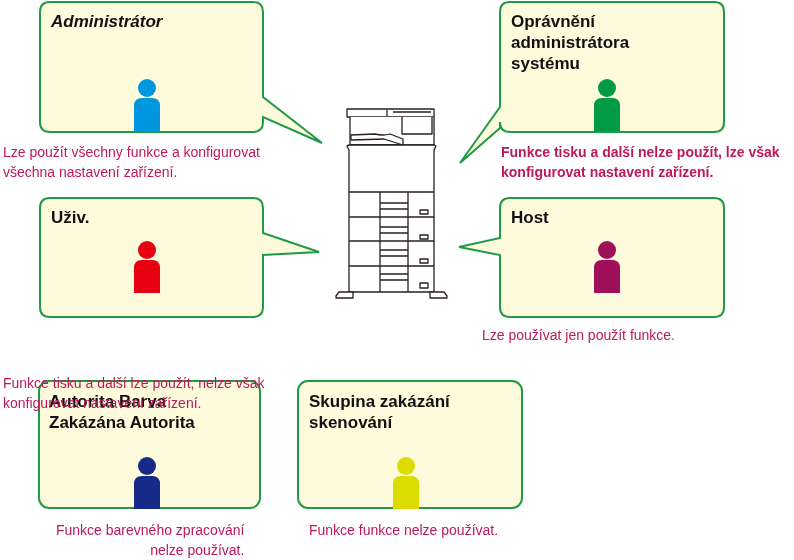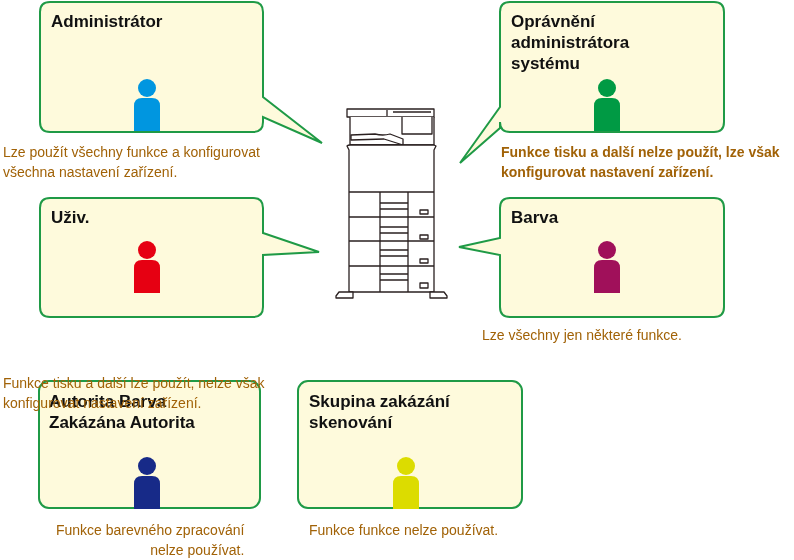--- a/index.html
+++ b/index.html
@@ -1,21 +1,21 @@
 <!DOCTYPE html>
 <html><head>
   <meta charset="utf-8">
   <style>
     html, body { margin: 0; padding: 0; background: #ffffff; }
     body { width: 794px; height: 560px; position: relative; overflow: hidden;
            font-family: "Liberation Sans", sans-serif; color: #1a1a1a; }
     #diagram { position: absolute; left: 0; top: 0; width: 794px; height: 560px; }
     .box-title { position: absolute; font-weight: bold; font-size: 17px; line-height: 21px;
                  color: #111; white-space: pre-line; }
-    .desc { position: absolute; font-size: 14px; line-height: 20px; color: #a16207; white-space: pre-line; }
+    .desc { position: absolute; font-size: 14px; line-height: 20px; color: #be185d; white-space: pre-line; }
   </style>
 </head>
 <body>
 
 <svg id="diagram" viewBox="0 0 794 560" xmlns="http://www.w3.org/2000/svg">
 
   <path d="M50,2 H253 Q263,2 263,12 V97 L322,143 L263,117 V122 Q263,132 253,132 H50 Q40,132 40,122 V12 Q40,2 50,2 Z" fill="#fefadc" stroke="#1f9a46" stroke-width="2"></path>
 
   <path d="M510,2 H714 Q724,2 724,12 V122 Q724,132 714,132 H510 Q500,132 500,122 V128 L460,163 L500,107 V12 Q500,2 510,2 Z" fill="#fefadc" stroke="#1f9a46" stroke-width="2"></path>
 
@@ -73,33 +73,33 @@
     <rect x="420" y="210" width="8" height="4"></rect>
     <rect x="420" y="235" width="8" height="4"></rect>
     <rect x="420" y="259" width="8" height="4"></rect>
     <rect x="420" y="283" width="8" height="5"></rect>
 
     <path d="M336,296 L339,292 H353 V298 H336 Z"></path>
     <path d="M430,292 H444 L447,296 V298 H430 Z"></path>
   </g>
 </svg>
 
-<div class="box-title" style="left:51px; top:11px;">Administrátor</div>
+<div class="box-title" style="left:51px; top:11px;font-style:italic;">Administrátor</div>
 <div class="box-title" style="left:511px; top:11px;">Oprávnění
 administrátora
 systému</div>
 <div class="box-title" style="left:51px; top:207px;text-align:right;">Uživ.</div>
-<div class="box-title" style="left:511px; top:207px;">Barva</div>
+<div class="box-title" style="left:511px; top:207px;">Host</div>
 <div class="box-title" style="left:49px; top:391px;">Autorita Barva
 Zakázána Autorita</div>
 <div class="box-title" style="left:309px; top:391px;">Skupina zakázání
 skenování</div>
 
 <div class="desc" style="left:3px; top:142px;">Lze použít všechny funkce a konfigurovat
 všechna nastavení zařízení.</div>
 <div class="desc" style="left:501px; top:142px;font-weight:bold;">Funkce tisku a další nelze použít, lze však
 konfigurovat nastavení zařízení.</div>
 <div class="desc" style="left:3px; top:325px;margin-top:48px;">Funkce tisku a další lze použít, nelze však
 konfigurovat nastavení zařízení.</div>
-<div class="desc" style="left:482px; top:325px;">Lze všechny jen některé funkce.</div>
+<div class="desc" style="left:482px; top:325px;">Lze používat jen použít funkce.</div>
 <div class="desc" style="left:56px; top:520px;text-align:right;">Funkce barevného zpracování
 nelze používat.</div>
 <div class="desc" style="left:309px; top:520px;">Funkce funkce nelze používat.</div>
 
 </body></html>

